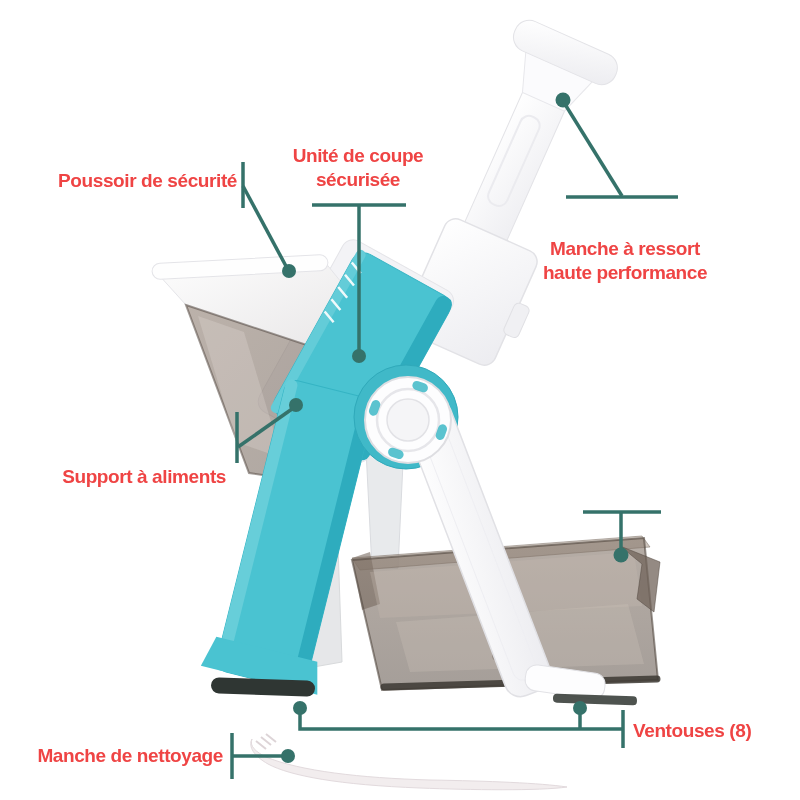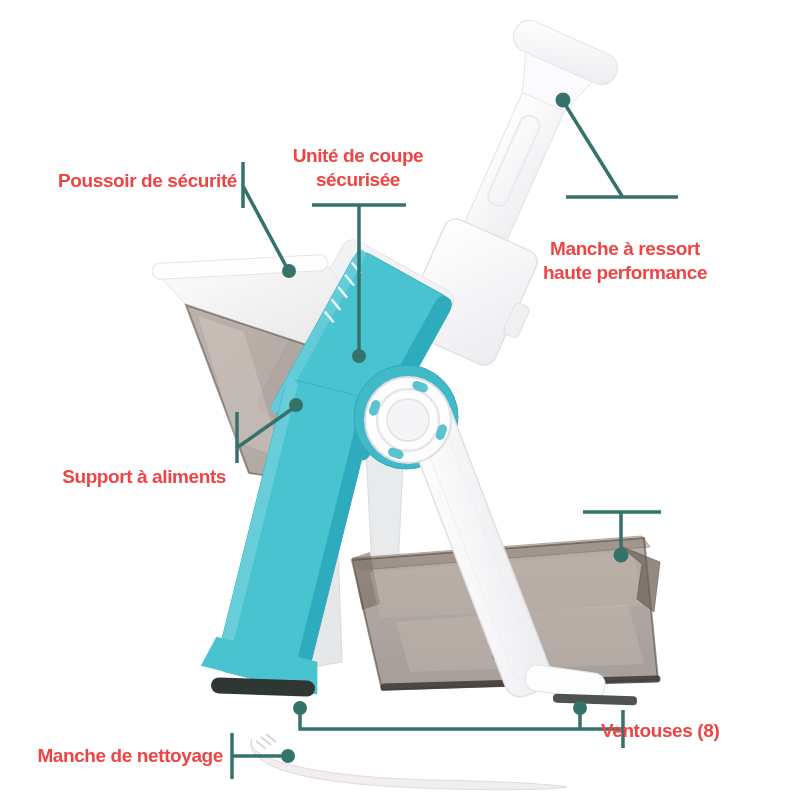--- a/index.html
+++ b/index.html
@@ -17,21 +17,21 @@
     letter-spacing:-0.4px;
     white-space:nowrap;
   }
   .lbl-multi{white-space:pre-line;text-align:center;}
   .lbl-right{text-align:right;}
   #lbl-poussoir {right:563px;top:169px;}
   #lbl-unite    {left:258px;top:144px;width:200px;}
   #lbl-manche   {left:525px;top:205px;width:200px;margin-top:32px;}
   #lbl-support  {right:574px;top:424px;margin-top:41px;}
   #lbl-recipient{left:521px;top:479px;width:200px;}
-  #lbl-ventouses{left:601px;top:719px;}
+  #lbl-ventouses{left:633px;top:719px;}
   #lbl-brosse   {right:577px;top:744px;}
 </style>
 </head>
 <body>
 
 <div id="stage">
 
   <svg id="art" width="800" height="800" viewBox="0 0 800 800">
     <defs>
       <linearGradient id="gradWhite" x1="0" y1="0" x2="1" y2="1">

